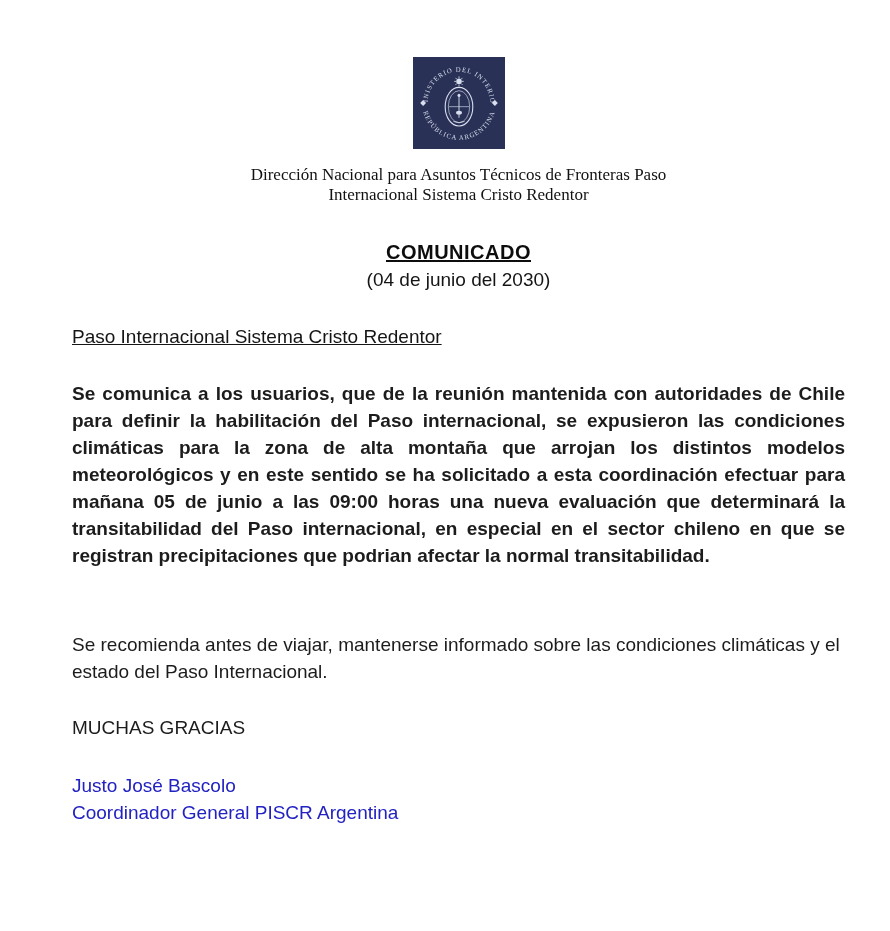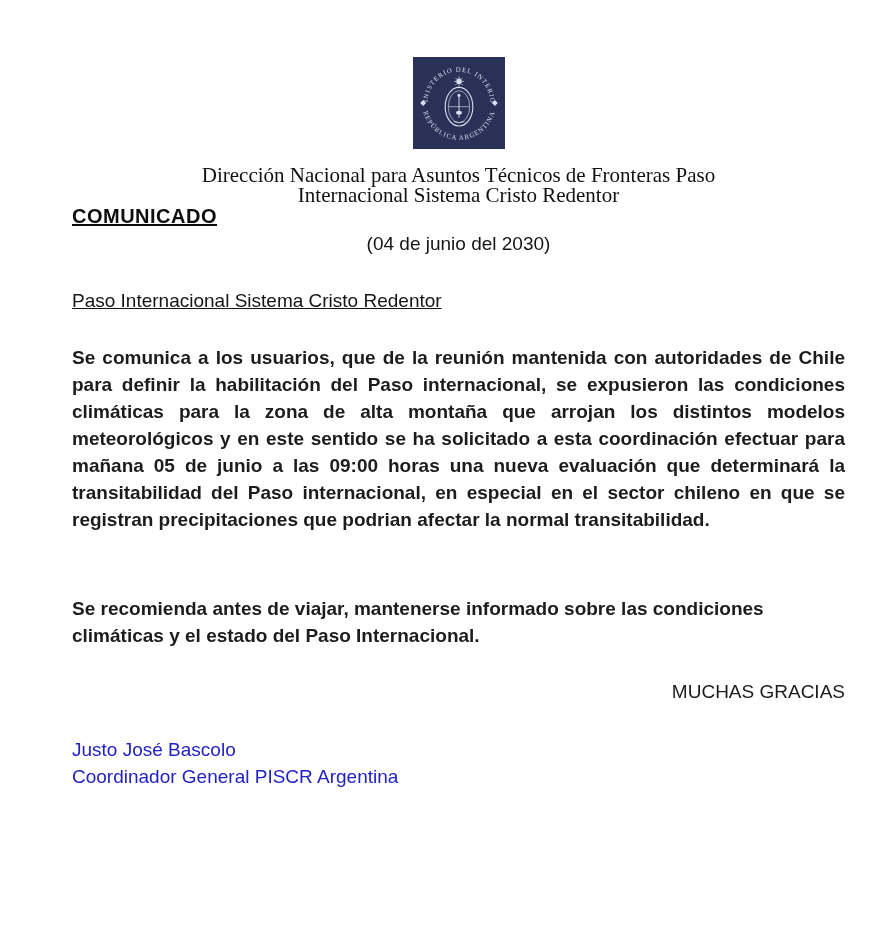--- a/index.html
+++ b/index.html
@@ -13,26 +13,27 @@
     font-family: "Liberation Sans", sans-serif;
     color: #1b1b1b;
     overflow: hidden;
   }
   .logo-wrap { text-align: center; }
   .logo-wrap svg { width: 92px; height: 92px; display: inline-block; }
   .org-header {
     margin-top: 12px;
     text-align: center;
     font-family: "Liberation Serif", serif;
-    font-size: 21px;
+    font-size: 17px;
     line-height: 20px;
     color: #111111;
   }
   .doc-title {
-    text-align: left;
+    margin-top: 36px;
+    text-align: center;
     font-size: 20px;
     font-weight: 700;
     text-decoration: underline;
     letter-spacing: 0.5px;
     color: #0d0d0d;
   }
   .doc-date {
     margin-top: 5px;
     text-align: center;
     font-size: 19px;
@@ -47,24 +48,24 @@
   }
   .para {
     margin: 0;
     font-size: 19px;
     line-height: 27px;
     color: #1c1c1c;
   }
   .para.bold { font-weight: 700; text-align: justify; }
   .p1 { margin-top: 32px; }
   .p2 { margin-top: 27px; }
-  .p3 { margin-top: 62px; font-weight: 700; text-align: left; }
+  .p3 { margin-top: 62px; font-weight: 400; text-align: left; }
   .closing {
     margin-top: 32px;
-    text-align: right;
+    text-align: left;
     font-size: 19px;
     color: #1c1c1c;
   }
   .signature {
     margin-top: 33px;
     font-size: 19px;
     line-height: 27px;
   }
 </style>
 </head>

